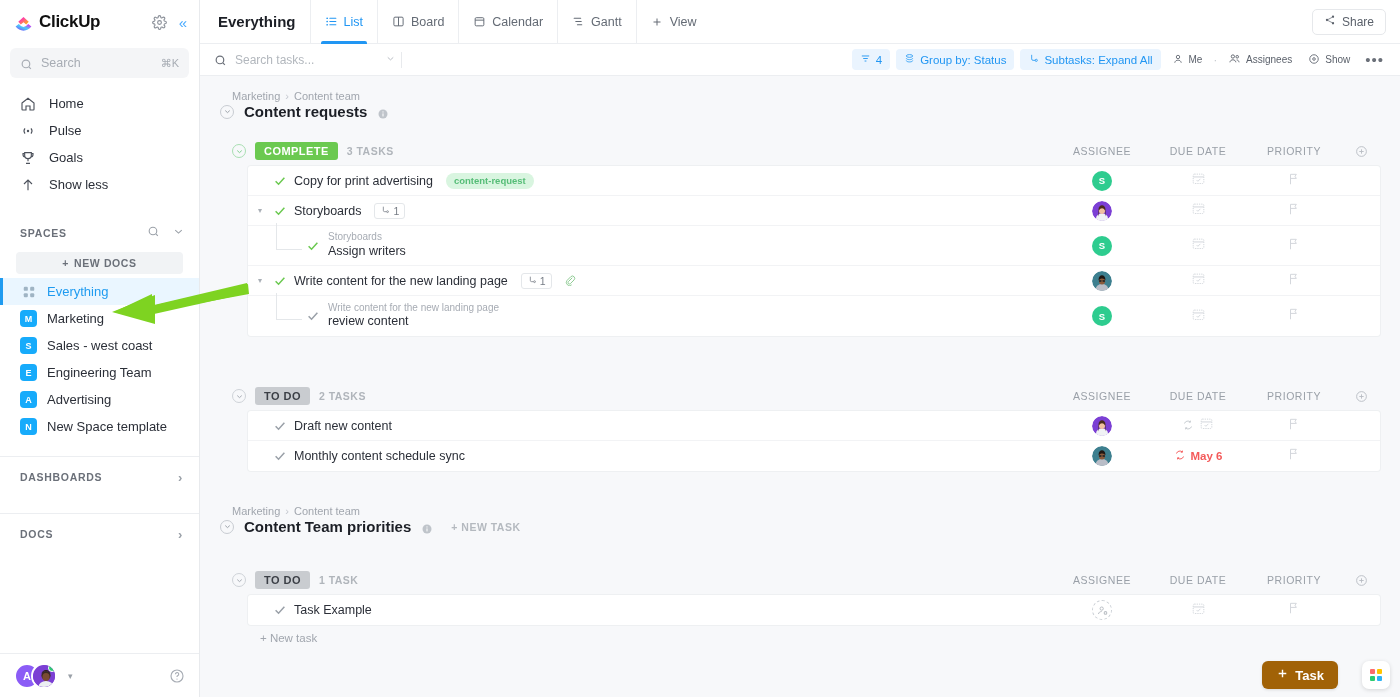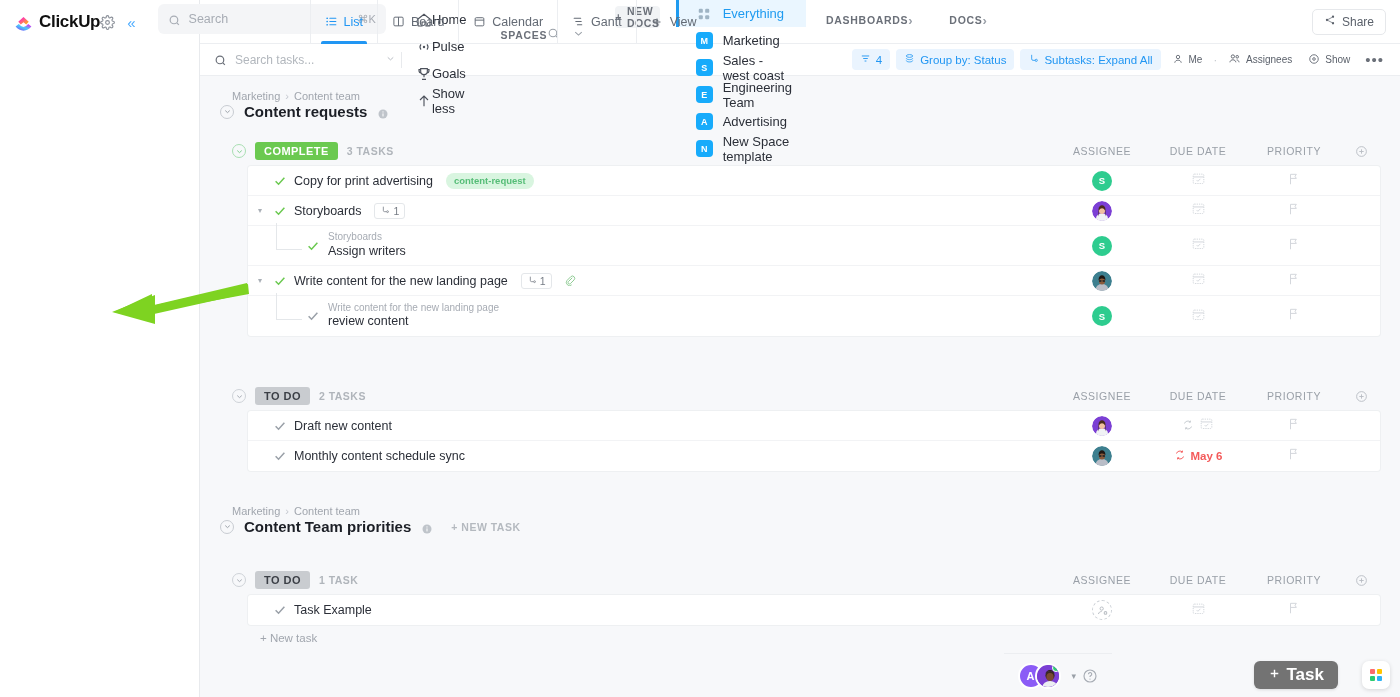--- a/index.html
+++ b/index.html
@@ -9,21 +9,21 @@
     background: #ffffff;
     overflow: hidden;
     -webkit-font-smoothing: antialiased;
   }
   .app { display: flex; width: 1400px; height: 697px; position: relative; }
 
   
   .sidebar {
     width: 200px; height: 697px; background: #fff;
     border-right: 1px solid #e8eaed;
-    display: flex; flex-direction: row; position: relative; flex: 0 0 200px;
+    display: flex; flex-direction: column; position: relative; flex: 0 0 200px;
   }
   .sb-top { height: 44px; display: flex; align-items: center; padding: 0 12px 0 14px; }
   .logo-wrap { display: flex; align-items: center; gap: 6px; }
   .logo-mark { width: 19px; height: 19px; position: relative; }
   .logo-text { font-size: 17px; font-weight: 700; letter-spacing: -0.3px; color: #101010; }
   .sb-top-actions { margin-left: auto; display: flex; align-items: center; gap: 12px; }
   .gear { width: 15px; height: 15px; color: #8a8f98; }
   .collapse { color: #3bа0ff; font-size: 15px; color:#4babff; line-height: 1; }
 
   .search-box {
@@ -33,21 +33,21 @@
   .search-box .mag { width: 13px; height: 13px; color: #a8adb5; flex: 0 0 auto; }
   .search-box input {
     border: none; outline: none; background: transparent; font-size: 12.5px;
     color: #7d828b; font-family: inherit; flex: 1; min-width: 0;
   }
   .search-box input::placeholder { color: #a7acb4; }
   .kbd { font-size: 11px; color: #a7acb4; }
 
   .nav { padding: 6px 0 0; }
   .nav-item {
-    height: 27px; display: flex; align-items: center; 
+    height: 27px; display: flex; align-items: center; gap: 13px;
     padding: 0 14px 0 20px; font-size: 13px; color: #2b2f38; cursor: pointer;
   }
   .nav-item .ic { width: 16px; height: 16px; color: #4d525c; flex: 0 0 16px; display:flex; align-items:center; justify-content:center;}
 
   .sb-section {
     margin-top: 22px; padding: 0 14px 0 20px; height: 26px;
     display: flex; align-items: center;
   }
   .sb-section-title { font-size: 10.5px; font-weight: 700; letter-spacing: 0.7px; color: #6b7079; }
   .sb-section-actions { margin-left: auto; display: flex; gap: 12px; align-items: center; color: #9aa0a8; }
@@ -240,23 +240,23 @@
   .new-task-row {
     margin-left: 28px; height: 26px; display: flex; align-items: center; padding-left: 12px;
     font-size: 11.5px; color: #a1a6ae; cursor: pointer;
   }
 
   
   .arrow-anno { position: absolute; left: 100px; top: 272px; width: 150px; height: 52px; pointer-events: none; z-index: 40; }
 
   
   .fab-task {
-    position: absolute; right: 62px; bottom: 8px; height: 28px; background: #737373; color: #fff;
+    position: absolute; right: 62px; bottom: 8px; height: 28px; background: #a16207; color: #fff;
     border-radius: 6px; display: flex; align-items: center; gap: 6px; padding: 0 14px;
-    font-size: 17px; font-weight: 600; cursor: pointer; box-shadow: 0 1px 3px rgba(0,0,0,.12);
+    font-size: 13px; font-weight: 600; cursor: pointer; box-shadow: 0 1px 3px rgba(0,0,0,.12);
   }
   .fab-apps {
     position: absolute; right: 10px; bottom: 8px; width: 28px; height: 28px; background: #fff;
     border-radius: 7px; box-shadow: 0 1px 4px rgba(0,0,0,.14); display: flex; align-items: center;
     justify-content: center; cursor: pointer;
   }
   .apps-grid { display: grid; grid-template-columns: repeat(2, 5px); grid-template-rows: repeat(2, 5px); gap: 2.5px; }
   .apps-grid i { display: block; width: 5px; height: 5px; border-radius: 1px; }
 </style>
 </head>

